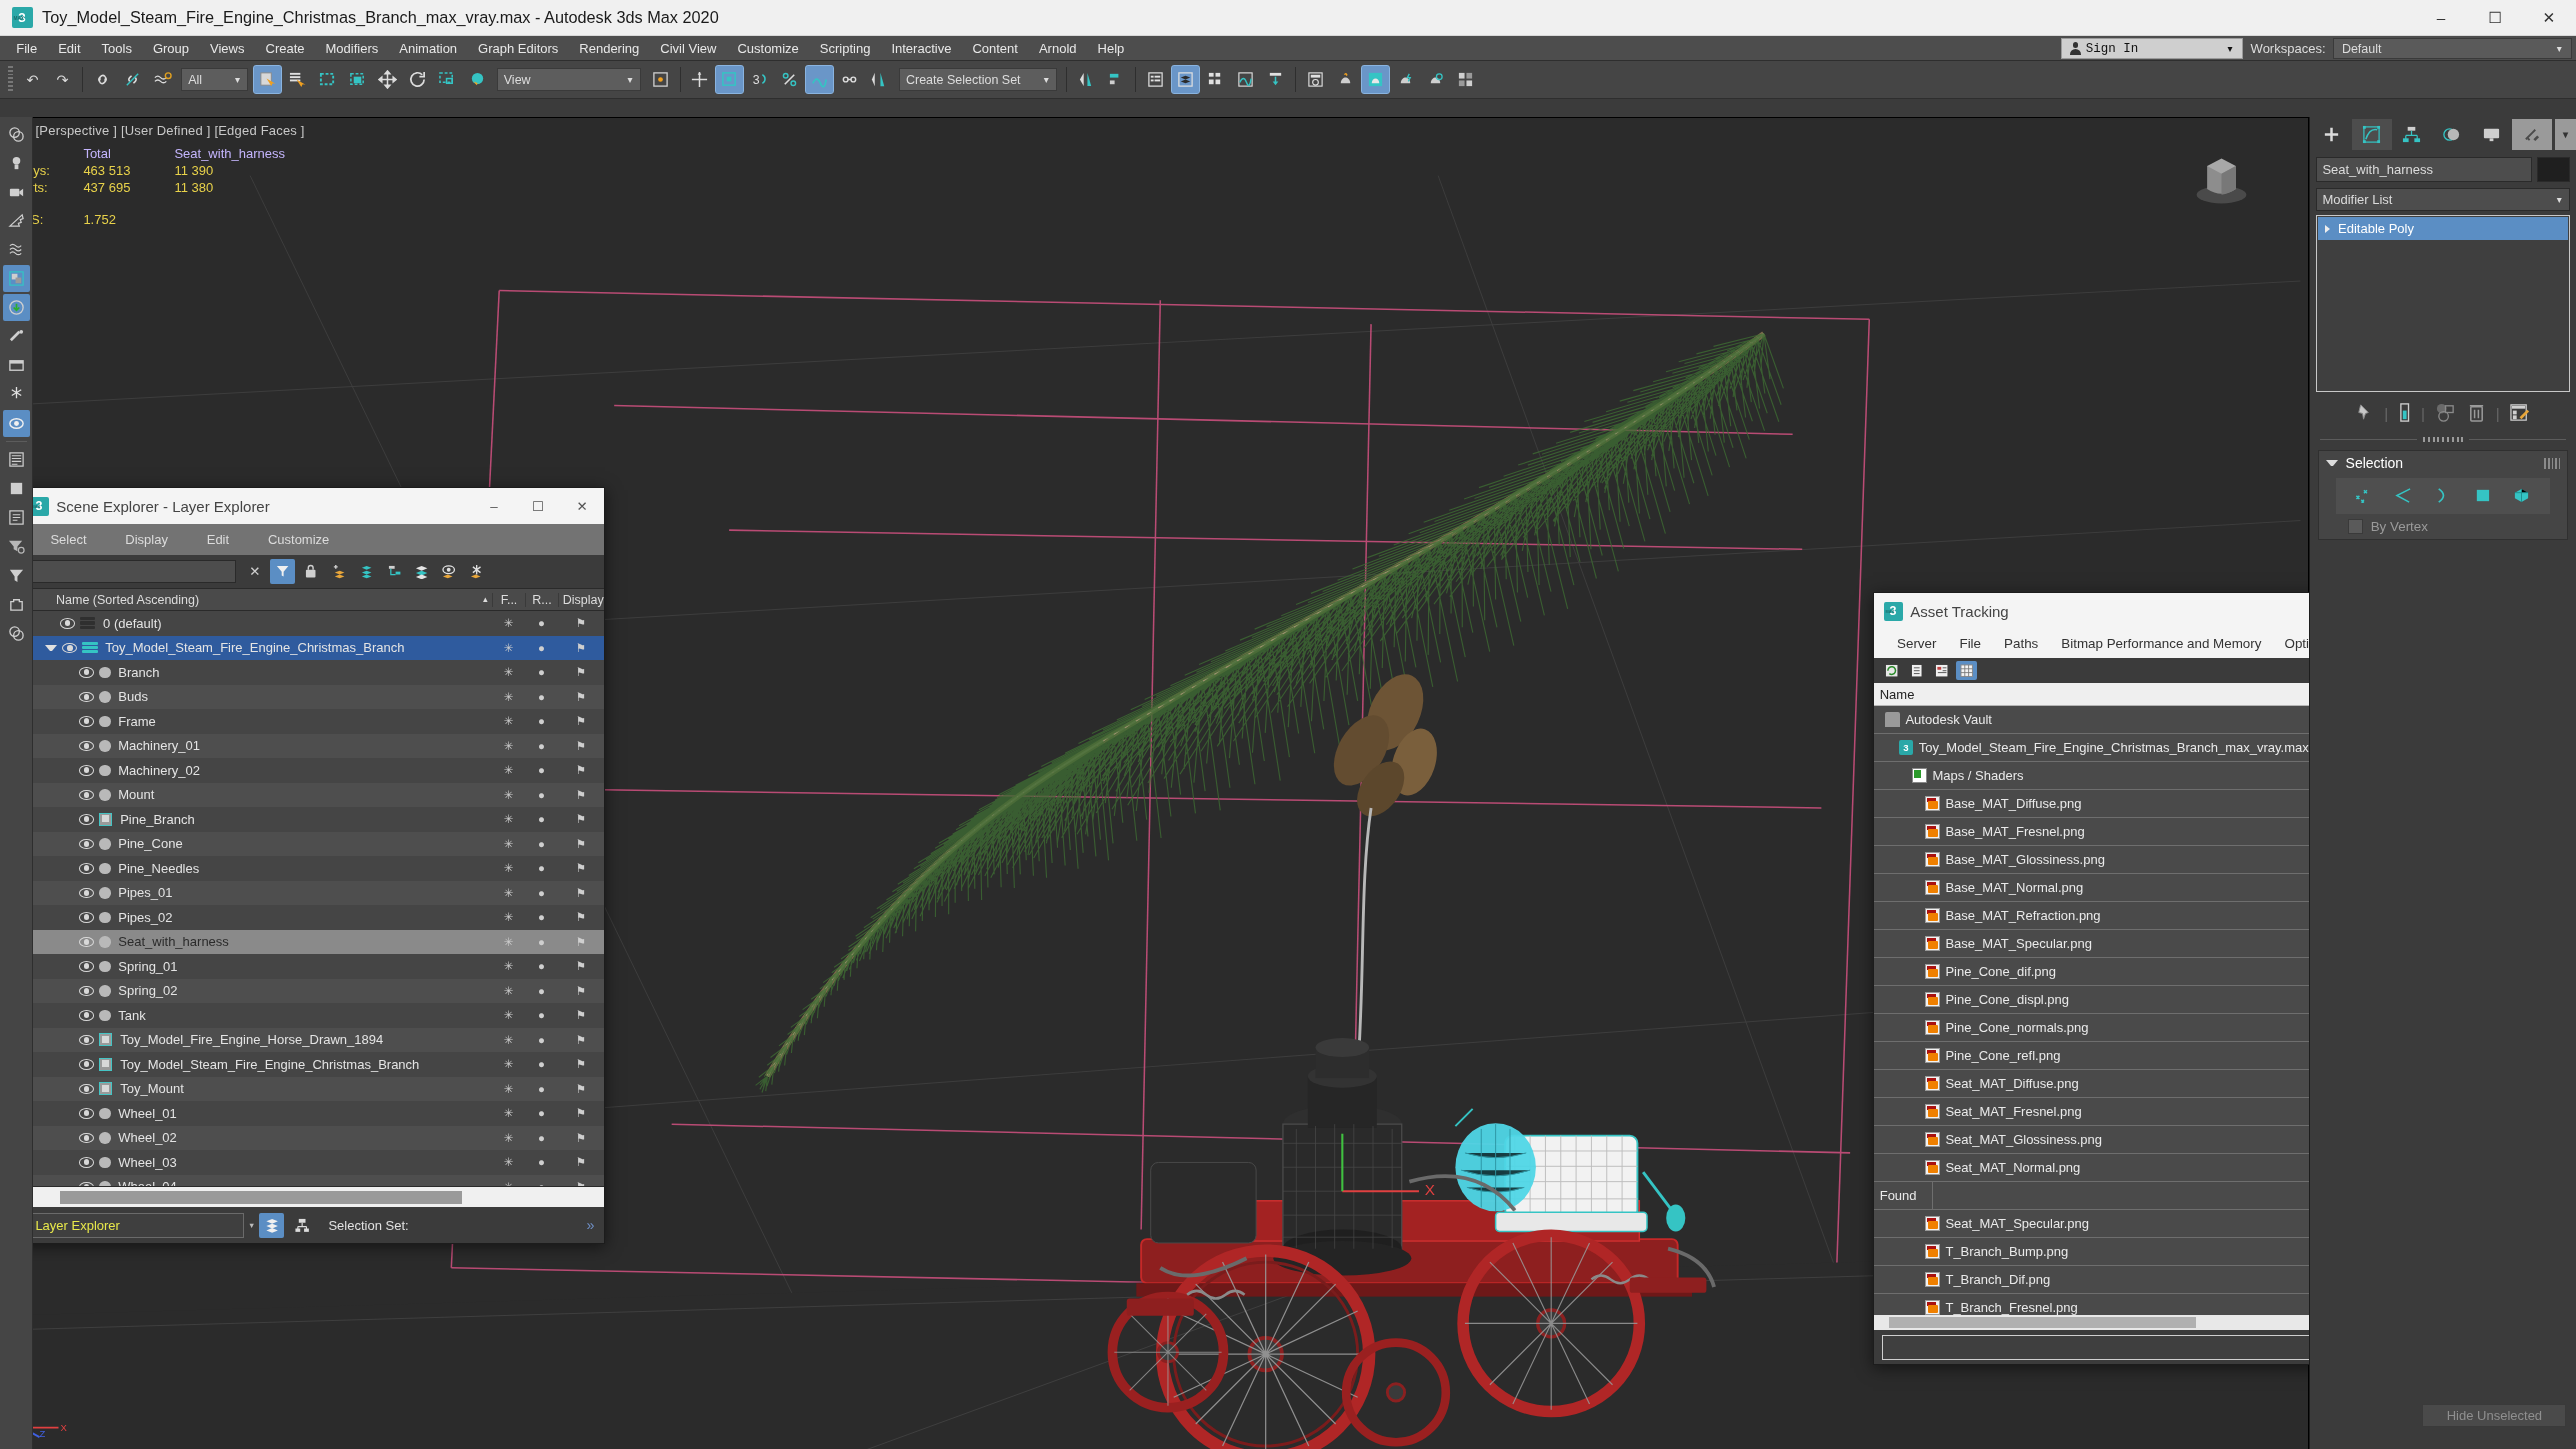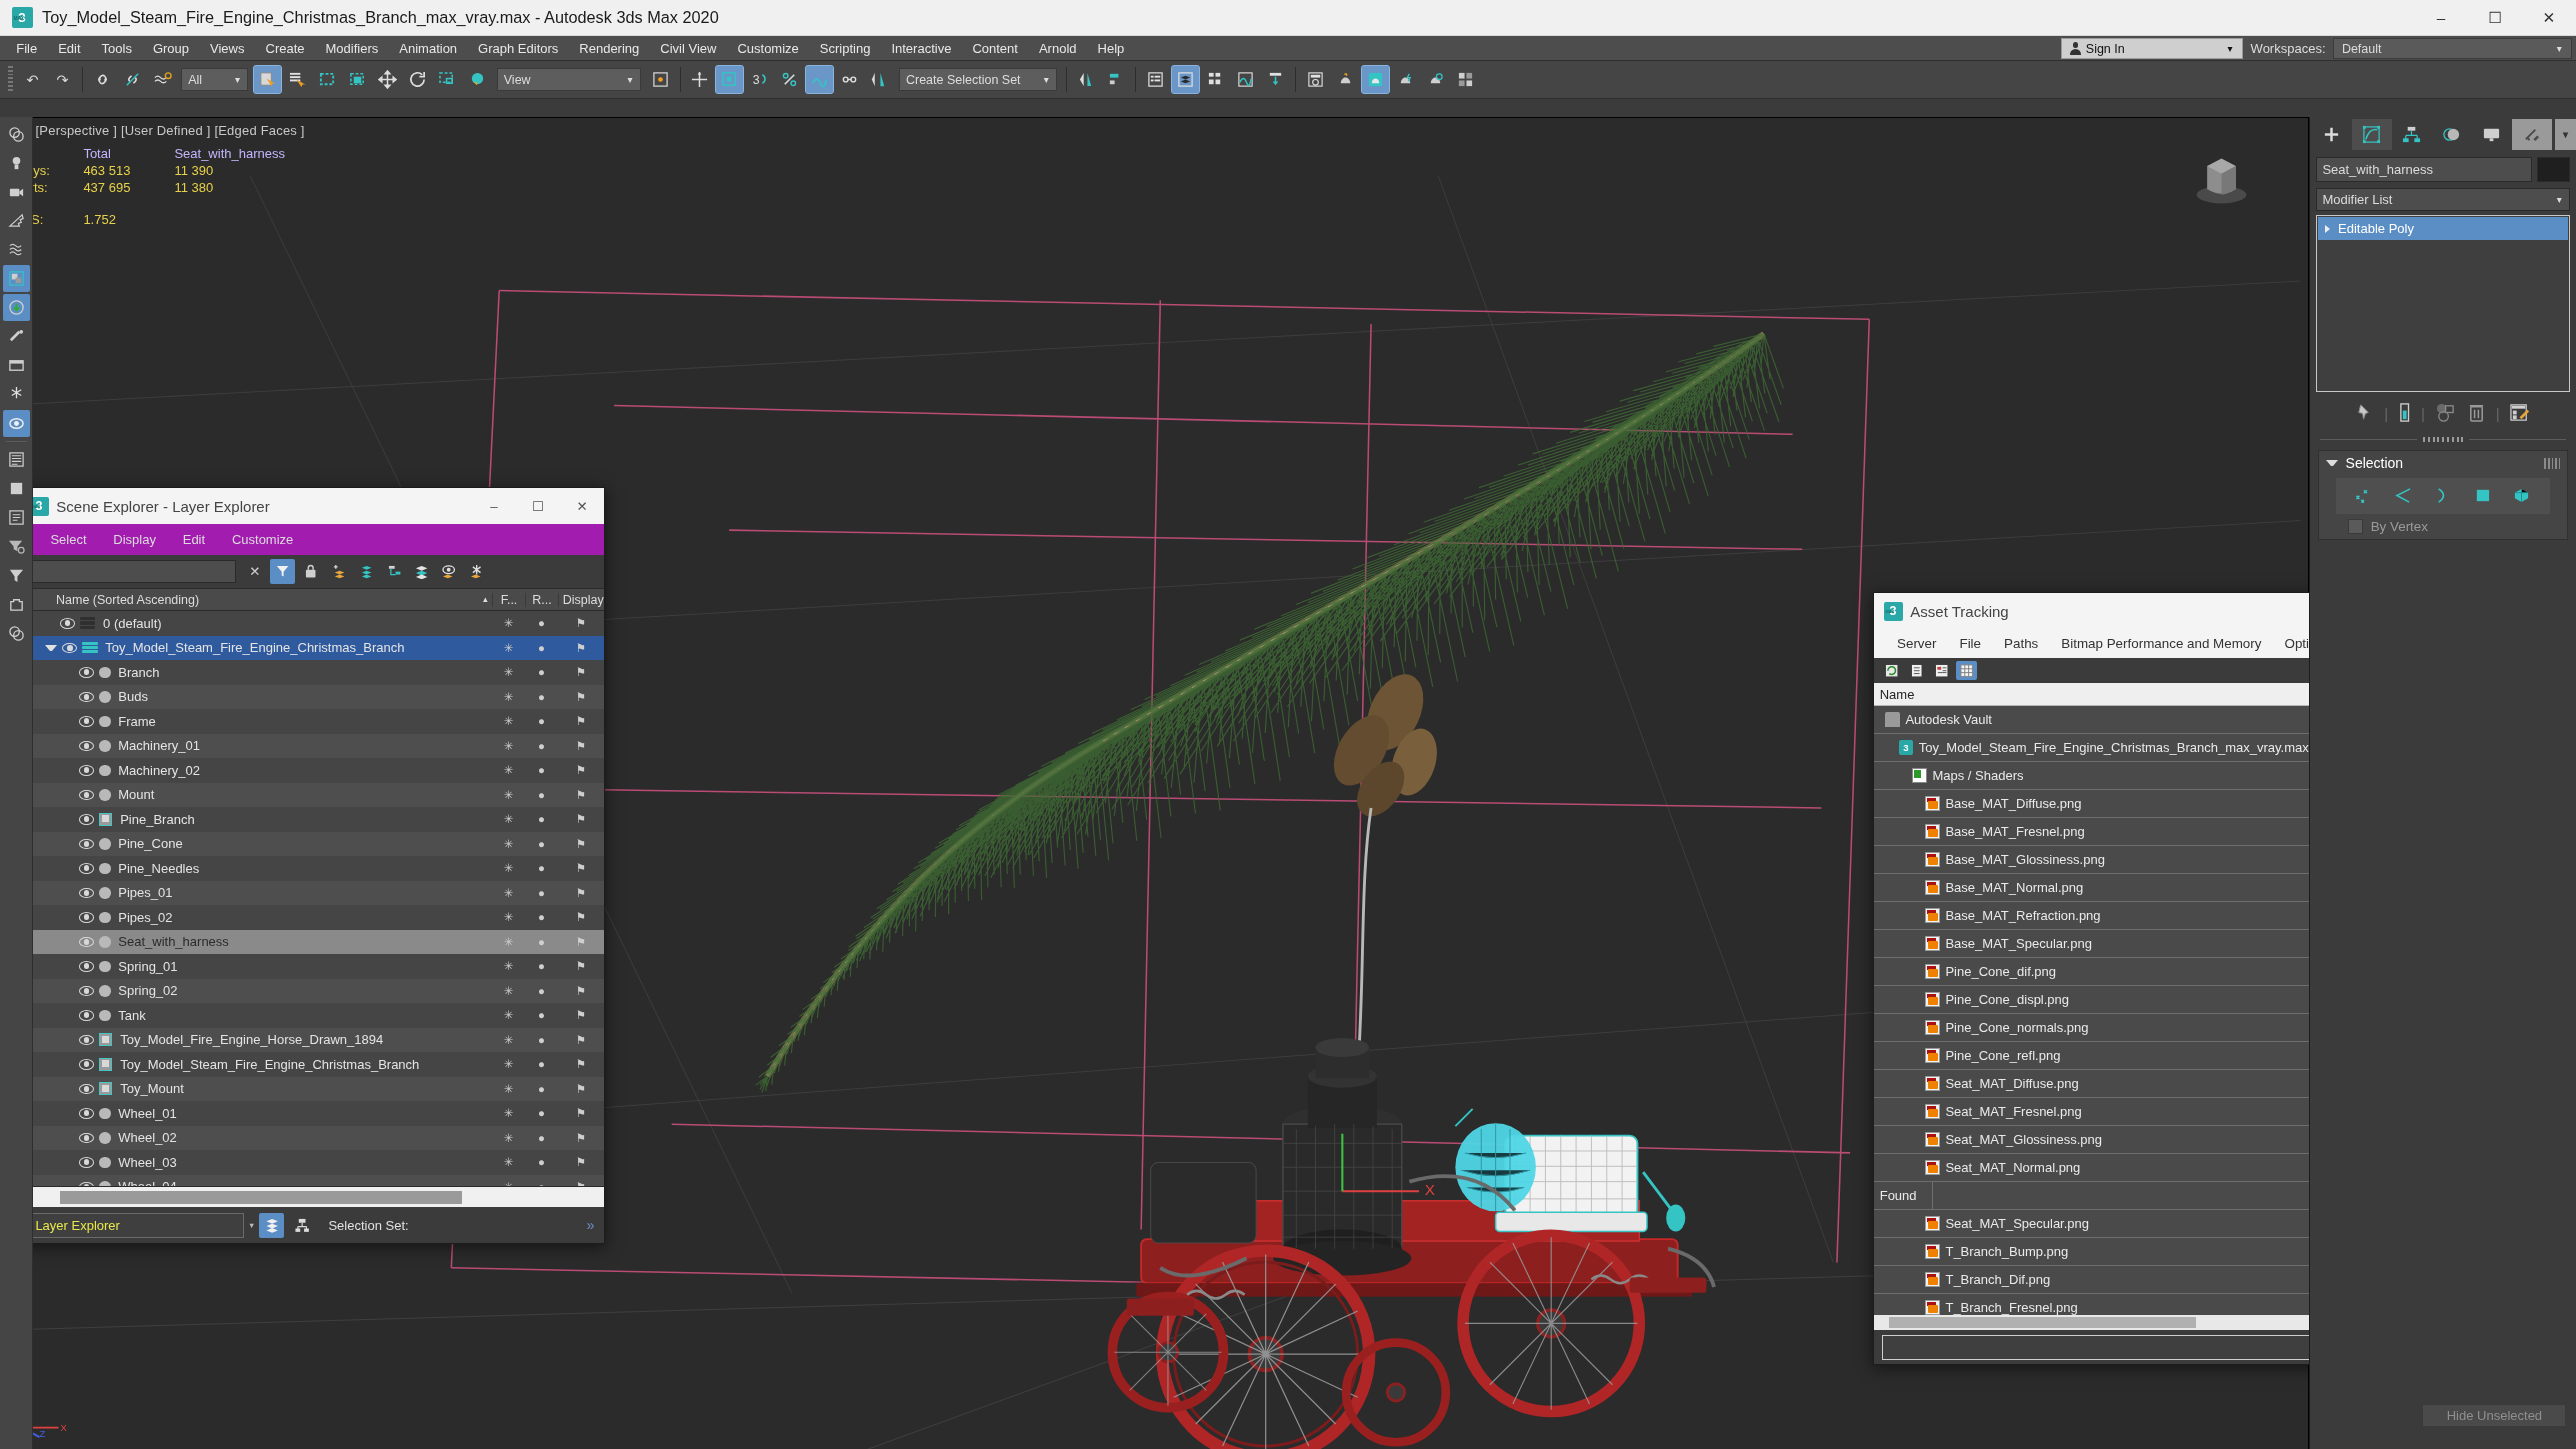--- a/index.html
+++ b/index.html
@@ -18,21 +18,21 @@
   .tb-btn { width:54px; height:36px; display:flex; align-items:center; justify-content:center;
      font-size:15.3px; color:#333; }
 
   
   .menubar { height:25px; background:#4d4d4d; display:flex; align-items:center;
      padding-left:5.7px; border-bottom:1px solid #2e2e2e; position:relative;}
   .menuitem { font-size:13px; color:#e8e8e8; padding:3.8px 10.5px; white-space:nowrap;}
   .menubar-right{position:absolute;right:3.8px;top:0;height:25px;display:flex;align-items:center;gap:0;}
   .signin{background:#cfcfcf;color:#111;font-size:12.5px;height:21px;display:flex;align-items:center;
      padding:0 7.7px;gap:5.7px;min-width:182px;justify-content:space-between;border:1px solid #9a9a9a;}
-  .signin .lft{display:flex;align-items:center;gap:5.7px;}
+  .signin .lft{display:flex;align-items:center;gap:5.7px;font-family:Liberation Mono, monospace;}
   .person{width:10.5px;height:12.5px;position:relative;display:inline-block;}
   .person::before{content:"";position:absolute;top:0;left:2.9px;width:5.7px;height:5.7px;border-radius:50%;background:#333;}
   .person::after{content:"";position:absolute;bottom:0;left:0;width:11.5px;height:5.7px;border-radius:5.7px 5.7px 0 0;background:#333;}
   .wslabel{font-size:13px;color:#ddd;padding:0 7.7px;}
   .wsbox{background:#5a5a5a;color:#ddd;font-size:12.5px;height:21px;display:flex;align-items:center;
     padding:0 7.7px;min-width:239px;justify-content:space-between;border:1px solid #3a3a3a;}
 
   
   .toolbar { height:38px; background:#454545; display:flex; align-items:center;
      border-bottom:1px solid #2e2e2e; padding-left:3.8px; gap:1px;}
@@ -63,21 +63,21 @@
   
   .win{position:absolute;background:#3b3b3b;border:1px solid #1c1c1c;
      box-shadow:0 2.9px 15.3px rgba(0,0,0,.55);}
   .win-title{height:36px;background:#f4f4f4;display:flex;align-items:center;position:relative;}
   .win-title .ic{width:19px;height:19px;margin:0 7.7px 0 9.6px;background:#2aa8a8;border-radius:1.9px;
     color:#fff;font-size:12.5px;font-weight:bold;text-align:center;line-height:19px;position:relative;}
   .win-title .ic::after{content:"MAX";position:absolute;left:1.9px;bottom:-1px;font-size:3.8px;color:#1a6e6e;}
   .win-title .txt{font-size:15px;color:#444;}
   .win-ctrl{position:absolute;right:0;top:0;height:36px;display:flex;}
   .win-ctrl div{width:44px;display:flex;align-items:center;justify-content:center;font-size:13.4px;color:#555;}
-  .se-menu{height:31px;display:flex;align-items:center;background:#a21caf;padding-left:17px;gap:0;}
+  .se-menu{height:31px;display:flex;align-items:center;background:#737373;padding-left:17px;gap:12px;}
   .se-menu span{font-size:13px;color:#dcdcdc;padding:2.9px 13.4px;}
   .se-tools{height:33px;display:flex;align-items:center;background:#3b3b3b;padding:0 9.6px;gap:2.9px;}
   .se-search{height:23px;width:206px;background:#4d4d4d;border:1px solid #2a2a2a;margin-right:3.8px;}
   .se-ic{width:25px;height:25px;display:flex;align-items:center;justify-content:center;color:#cfcfcf;font-size:13.4px;border-radius:1.9px;}
   .se-ic.on{background:#5b8ec4;}
   .se-head{height:23px;background:#4a4a4a;border-top:1px solid #2a2a2a;border-bottom:1px solid #2a2a2a;
      display:flex;align-items:center;font-size:12.5px;color:#ddd;}
   .se-head .nm{flex:1;padding-left:36px;}
   .se-head .cc{width:33px;text-align:center;border-left:1px solid #3a3a3a;}
   .se-head .cd{width:46px;text-align:left;padding-left:3.8px;border-left:1px solid #3a3a3a;}

